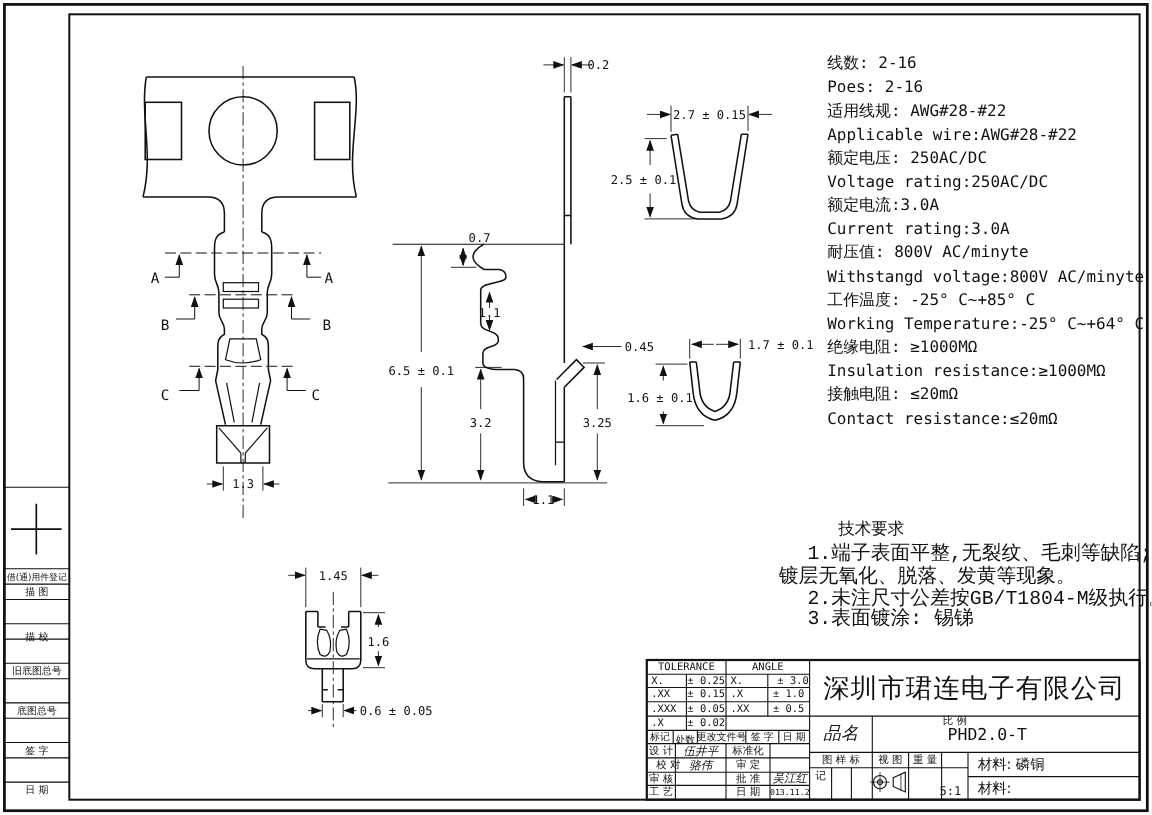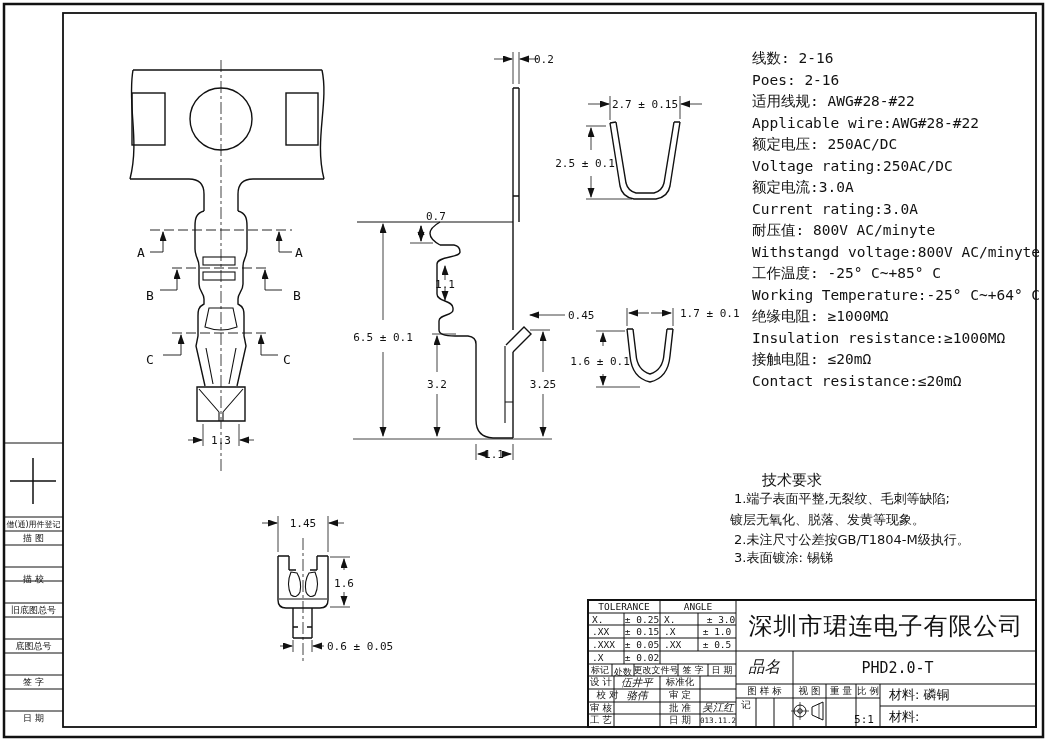--- a/index.html
+++ b/index.html
@@ -2,21 +2,21 @@
 <html><head>
 <meta charset="utf-8">
 <style>
   html,body{margin:0;padding:0;background:#e8e8e8;}
   .sheet{position:relative;width:1047px;height:741px;background:#ffffff;overflow:hidden;
          font-family:"DejaVu Sans", sans-serif;color:#111;}
   .mono{font-family:"DejaVu Sans Mono", monospace;}
   .spec-line{position:absolute;left:752px;height:21px;white-space:pre;
              font-family:"DejaVu Sans Mono", monospace;font-size:14.5px;line-height:21px;color:#111;}
   .tech-title{position:absolute;left:762px;top:471px;font-size:15px;}
-  .tech-item{position:absolute;font-size:13px;white-space:pre;}
+  .tech-item{position:absolute;font-size:18px;white-space:pre;font-family:Liberation Mono, monospace;}
   .cell{position:absolute;display:flex;align-items:center;justify-content:center;
         font-size:9.5px;white-space:pre;overflow:hidden;}
   .cell.left{justify-content:flex-start;padding-left:4px;}
   .hand{font-style:italic;font-size:10.5px;}
   .sb-label{position:absolute;left:4px;width:59px;text-align:center;font-size:9px;
             display:flex;align-items:center;justify-content:center;}
   .company{position:absolute;left:736px;top:600px;width:300px;height:51px;display:flex;
            align-items:center;justify-content:center;font-size:24px;letter-spacing:1px;white-space:nowrap;}
   svg{position:absolute;left:0;top:0;}
   svg text{font-family:"DejaVu Sans Mono", monospace;font-size:11px;fill:#111;}
@@ -228,21 +228,21 @@
     <div class="spec-line" style="top:284.5px">Working Temperature:-25° C~+64° C</div>
     <div class="spec-line" style="top:306px">绝缘电阻: ≥1000MΩ</div>
     <div class="spec-line" style="top:327.5px">Insulation resistance:≥1000MΩ</div>
     <div class="spec-line" style="top:349px">接触电阻: ≤20mΩ</div>
     <div class="spec-line" style="top:370.5px">Contact resistance:≤20mΩ</div>
   </div>
 
   <div>
     <div class="tech-title">技术要求</div>
     <div class="tech-item" style="left:734px;top:490px">1.端子表面平整,无裂纹、毛刺等缺陷;</div>
-    <div class="tech-item" style="left:730px;top:511px">镀层无氧化、脱落、发黄等现象。</div>
+    <div class="tech-item" style="left:708px;top:511px">镀层无氧化、脱落、发黄等现象。</div>
     <div class="tech-item" style="left:734px;top:531px">2.未注尺寸公差按GB/T1804-M级执行。</div>
     <div class="tech-item" style="left:734px;top:549px">3.表面镀涂: 锡锑</div>
   </div>
 
   <div>
     <div class="sb-label" style="top:517px;height:14px;font-size:8px">借(通)用件登记</div>
     <div class="sb-label" style="top:531px;height:14px">描 图</div>
     <div class="sb-label" style="top:567px;height:25px">描 校</div>
     <div class="sb-label" style="top:603px;height:14px">旧底图总号</div>
     <div class="sb-label" style="top:639px;height:14px">底图总号</div>
@@ -293,21 +293,21 @@
     <div class="cell" style="left:660px;top:714px;width:40px;height:13px">日 期</div>
     <div class="cell mono" style="left:700px;top:714px;width:36px;height:13px;font-size:7.5px">2013.11.27</div>
 
     <div class="company">深圳市珺连电子有限公司</div>
     <div class="cell" style="left:736px;top:651px;width:57px;height:33px;font-size:16px;font-style:italic">品名</div>
     <div class="cell mono" style="left:793px;top:651px;width:209px;height:33px;font-size:15px">PHD2.0-T</div>
 
     <div class="cell" style="left:736px;top:684px;width:57px;height:14px">图 样 标</div>
     <div class="cell" style="left:793px;top:684px;width:33px;height:14px">视 图</div>
     <div class="cell" style="left:826px;top:684px;width:30px;height:14px">重 量</div>
-    <div class="cell" style="left:856px;top:684px;width:24px;height:14px">比 例</div>
+    <div class="cell" style="left:856px;top:648px;width:24px;height:14px">比 例</div>
     <div class="cell" style="left:736px;top:698px;width:20px;height:14px">记</div>
     <div class="cell mono" style="left:852px;top:698px;width:24px;height:42px;font-size:11px">5:1</div>
 
     <div class="cell left" style="left:880px;top:684px;width:156px;height:22px;font-size:13px;padding-left:9px">材料: 磷铜</div>
     <div class="cell left" style="left:880px;top:706px;width:156px;height:21px;font-size:13px;padding-left:9px">材料:</div>
   </div>
 
 </div>
 
 </body></html>

